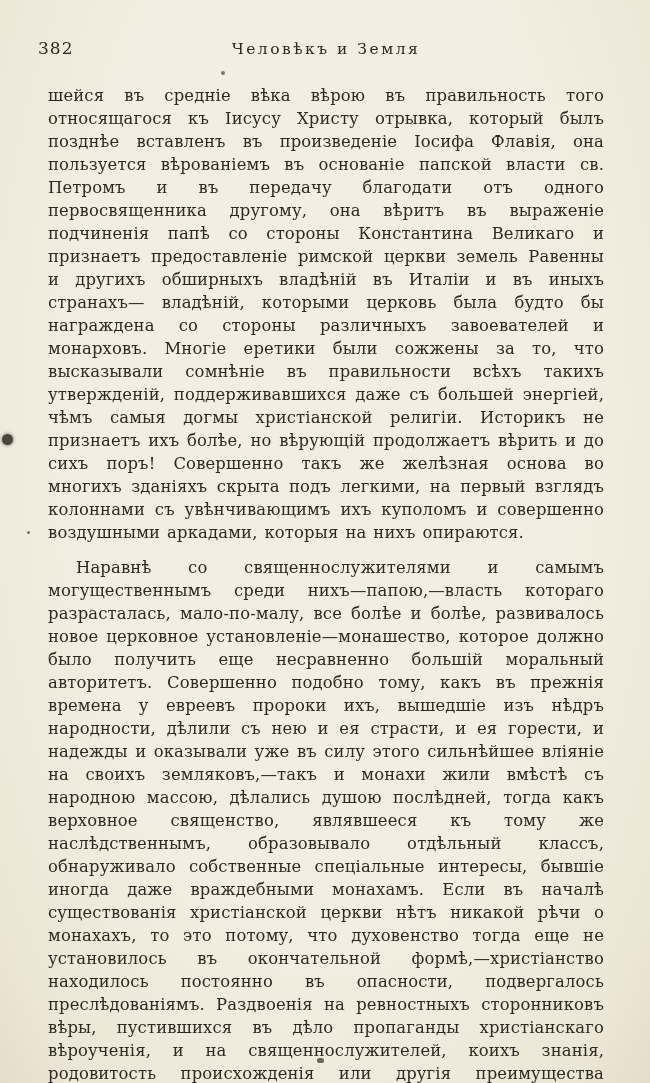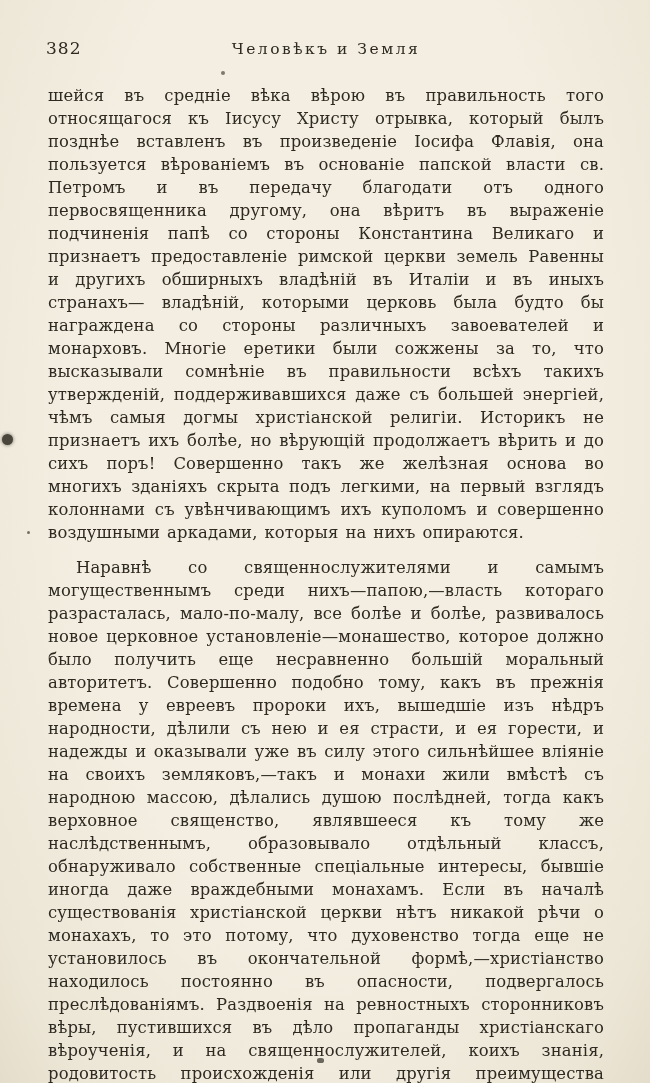--- a/index.html
+++ b/index.html
@@ -21,21 +21,21 @@
     left: 36px;
     top: 38px;
     width: 580px;
   }
   .page-header {
     position: relative;
     height: 26px;
   }
   .page-number {
     position: absolute;
-    left: 10px;
+    left: 2px;
     top: 0;
     font-size: 17px;
     letter-spacing: 1px;
   }
   .running-title {
     position: absolute;
     left: 50%;
     top: 2px;
     transform: translateX(-50%);
     font-size: 15.5px;

